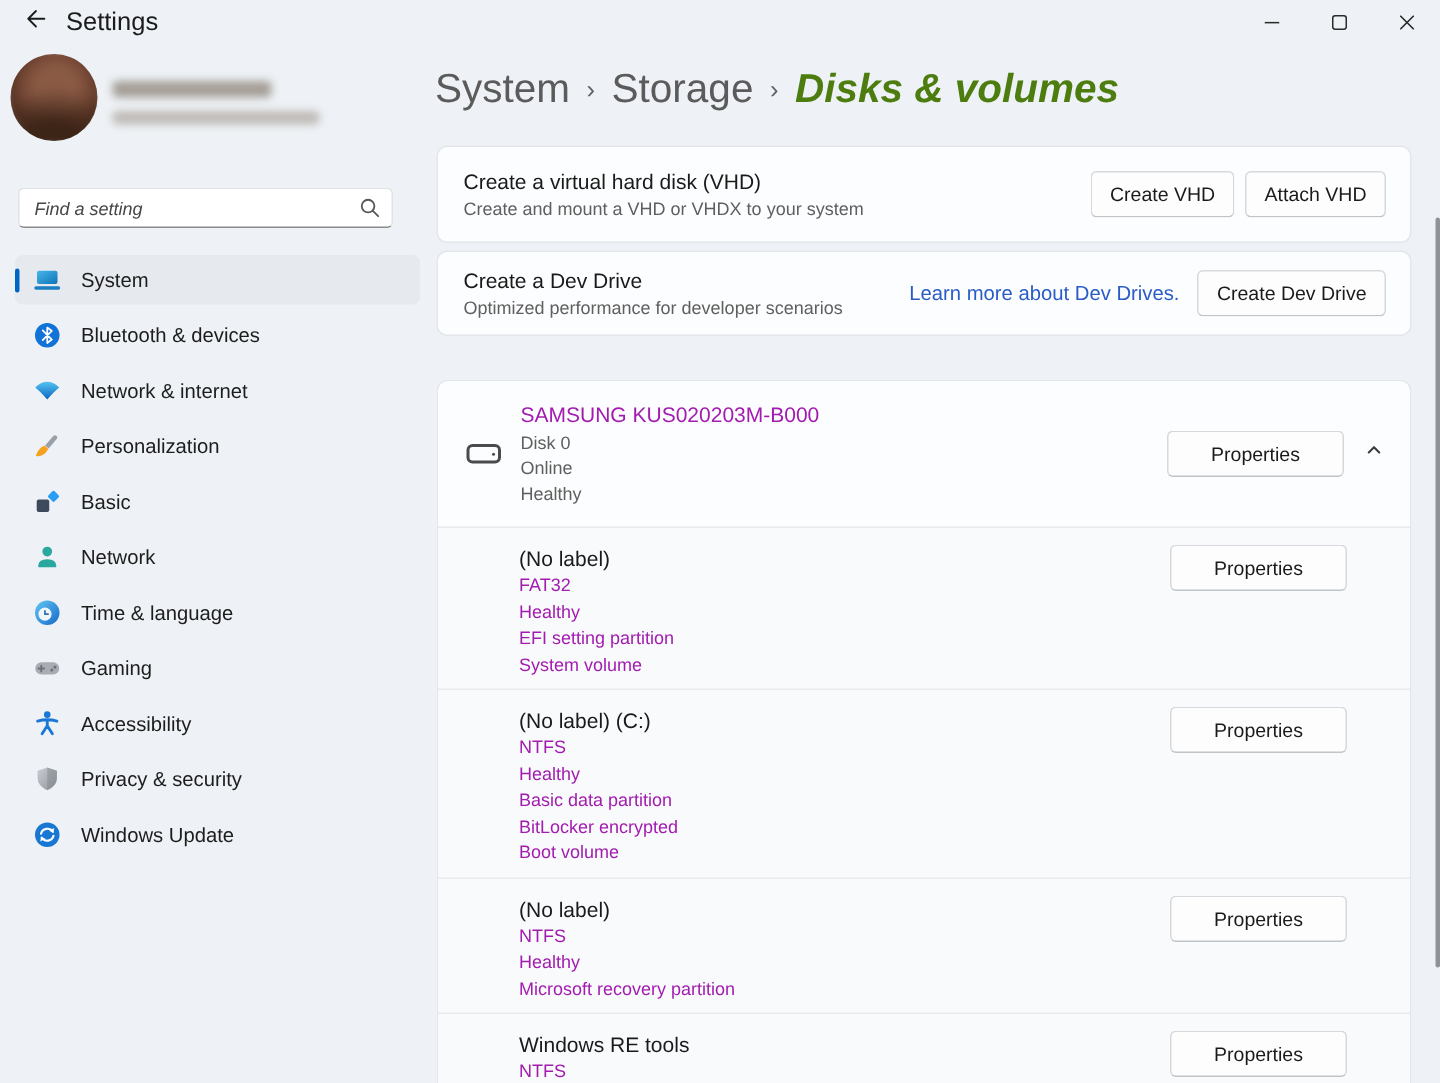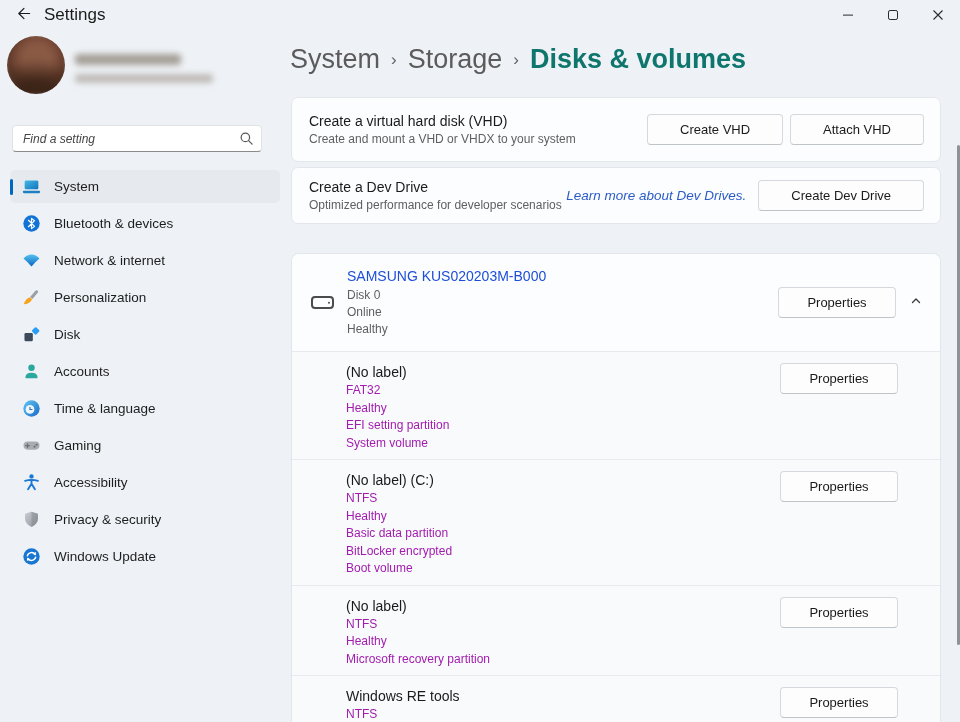--- a/index.html
+++ b/index.html
@@ -34,38 +34,38 @@
   .nav { position: absolute; left: 0; top: 140px; width: 290px; }
   .nav-item { position: relative; height: 33px; margin: 0 10px 4px 10px; display: flex; align-items: center; padding-left: 6px; border-radius: 5px; cursor: pointer; }
   .nav-item.selected { background: #e6eaef; }
   .nav-item.selected::before { content: ""; position: absolute; left: 0; top: 50%; transform: translateY(-50%); width: 3px; height: 16px; border-radius: 2px; background: #0067c0; }
   .nav-icon { width: 19px; height: 19px; margin-left: 6px; flex: none; display: grid; place-items: center; }
   .nav-label { margin-left: 13px; font-size: 13.5px; color: #1d1d1d; white-space: nowrap; }
   
   .breadcrumb { position: absolute; left: 290px; top: 44px; font-size: 27px; display: flex; align-items: baseline; white-space: nowrap; }
   .crumb { color: #5b5b5b; cursor: pointer; }
   .crumb-sep { color: #616161; font-size: 17px; padding: 0 11px; position: relative; top: -3px; }
-  .crumb-current { color: #0f766e; font-weight: 700; }
+  .crumb-current { color: #4d7c0f; font-weight: 700; font-style: italic; }
   .card { position: absolute; left: 291px; width: 650px; background: #fcfdfe; border: 1px solid #e3e6ea; border-radius: 7px; display: flex; align-items: center; padding: 0 16px 0 17px; }
   .card-vhd { top: 97px; height: 65px; }
   .card-dev { top: 167px; height: 57px; }
   .card-text { min-width: 0; }
   .card-title { font-size: 14px; color: #1a1a1a; }
   .card-sub { font-size: 12px; color: #5f5f5f; margin-top: 3px; }
   .spacer { flex: 1; }
-  .btn { height: 31px; background: #fdfdfd; border: 1px solid #d5d9dd; border-bottom-color: #bfc4c9; border-radius: 4px; font-family: inherit; font-size: 13px; color: #1a1a1a; padding: 0 32px; cursor: pointer; white-space: nowrap; }
+  .btn { height: 31px; background: #fdfdfd; border: 1px solid #d5d9dd; border-bottom-color: #bfc4c9; border-radius: 4px; font-family: inherit; font-size: 13px; color: #1a1a1a; padding: 0 12px; cursor: pointer; white-space: nowrap; }
   .btn + .btn { margin-left: 7px; }
-  .dev-link { font-size: 13.5px; color: #2b5cc6; margin-right: 12px; cursor: pointer; white-space: nowrap; font-style: italic; }
+  .dev-link { font-size: 13.5px; color: #2b5cc6; margin-right: 12px; cursor: pointer; white-space: nowrap; }
   
   .disk-card { position: absolute; left: 291px; top: 253px; width: 650px; height: 469px; background: #fcfdfe; border: 1px solid #e3e6ea; border-bottom: none; border-radius: 8px 8px 0 0; overflow: hidden; }
   .disk-header { height: 97px; display: flex; align-items: center; padding: 0 10px 0 19px; background: #fcfdfe; }
   .disk-icon { position: relative; width: 23px; height: 13px; border: 2px solid #4b4b4b; border-radius: 4px; flex: none; }
   .disk-icon::after { content: ""; position: absolute; right: 2px; top: 50%; transform: translateY(-50%); width: 2.5px; height: 2.5px; border-radius: 50%; background: #4b4b4b; }
   .disk-head-text { margin-left: 13px; }
-  .disk-name { font-size: 14px; color: #1d4ed8; margin-bottom: 3px; }
+  .disk-name { font-size: 14px; color: #a21caf; margin-bottom: 3px; }
   .meta-line { font-size: 12px; color: #5f5f5f; line-height: 17px; }
   .chevron-btn { width: 28px; height: 28px; margin-left: 6px; display: grid; place-items: center; border-radius: 4px; cursor: pointer; flex: none; }
   .vol-row { display: flex; align-items: flex-start; border-top: 1px solid #e8eaee; background: #f9fafc; padding: 11px 42px 7px 54px; }
   .vol-text { min-width: 0; }
   .vol-name { font-size: 14px; color: #1a1a1a; line-height: 18px; margin-bottom: 1px; }
   .vol-line { font-size: 12px; color: #a21caf; line-height: 17.5px; }
   .vol-row .btn { margin-top: 0; }
   .props-btn { width: 118px; padding: 0; text-align: center; flex: none; }
   
   .scroll-thumb { position: absolute; left: 957px; top: 145px; width: 2.5px; height: 500px; background: #8f9398; border-radius: 2px; cursor: pointer; }
@@ -166,30 +166,30 @@
         </span>
     <span class="nav-label">Personalization</span>
   </div>
       <div class="nav-item">
     <span class="nav-icon">
           <svg viewBox="0 0 20 20" width="19" height="19">
             <rect x="2.6" y="8.4" width="8.8" height="8.8" rx="1.4" fill="#3c4a5c"></rect>
             <rect x="11.3" y="3.1" width="6.2" height="6.2" rx="1.2" fill="#2b9df4" transform="rotate(45 14.4 6.2)"></rect>
           </svg>
         </span>
-    <span class="nav-label">Disk</span>
+    <span class="nav-label">Basic</span>
   </div>
       <div class="nav-item">
     <span class="nav-icon">
           <svg viewBox="0 0 20 20" width="19" height="19">
             <circle cx="10" cy="6" r="3.4" fill="#2aa79e"></circle>
             <path d="M3.6 16.4 q0-5 6.4-5 q6.4 0 6.4 5 q0 0.6 -0.6 0.6 h-11.6 q-0.6 0 -0.6 -0.6 Z" fill="#2aa79e"></path>
           </svg>
         </span>
-    <span class="nav-label">Accounts</span>
+    <span class="nav-label">Network</span>
   </div>
       <div class="nav-item">
     <span class="nav-icon">
           <svg viewBox="0 0 20 20" width="19" height="19">
             <defs>
               <linearGradient id="gtl" x1="0" y1="0" x2="1" y2="1">
                 <stop offset="0" stop-color="#63c7f2"></stop>
                 <stop offset="1" stop-color="#1669c9"></stop>
               </linearGradient>
             </defs>

